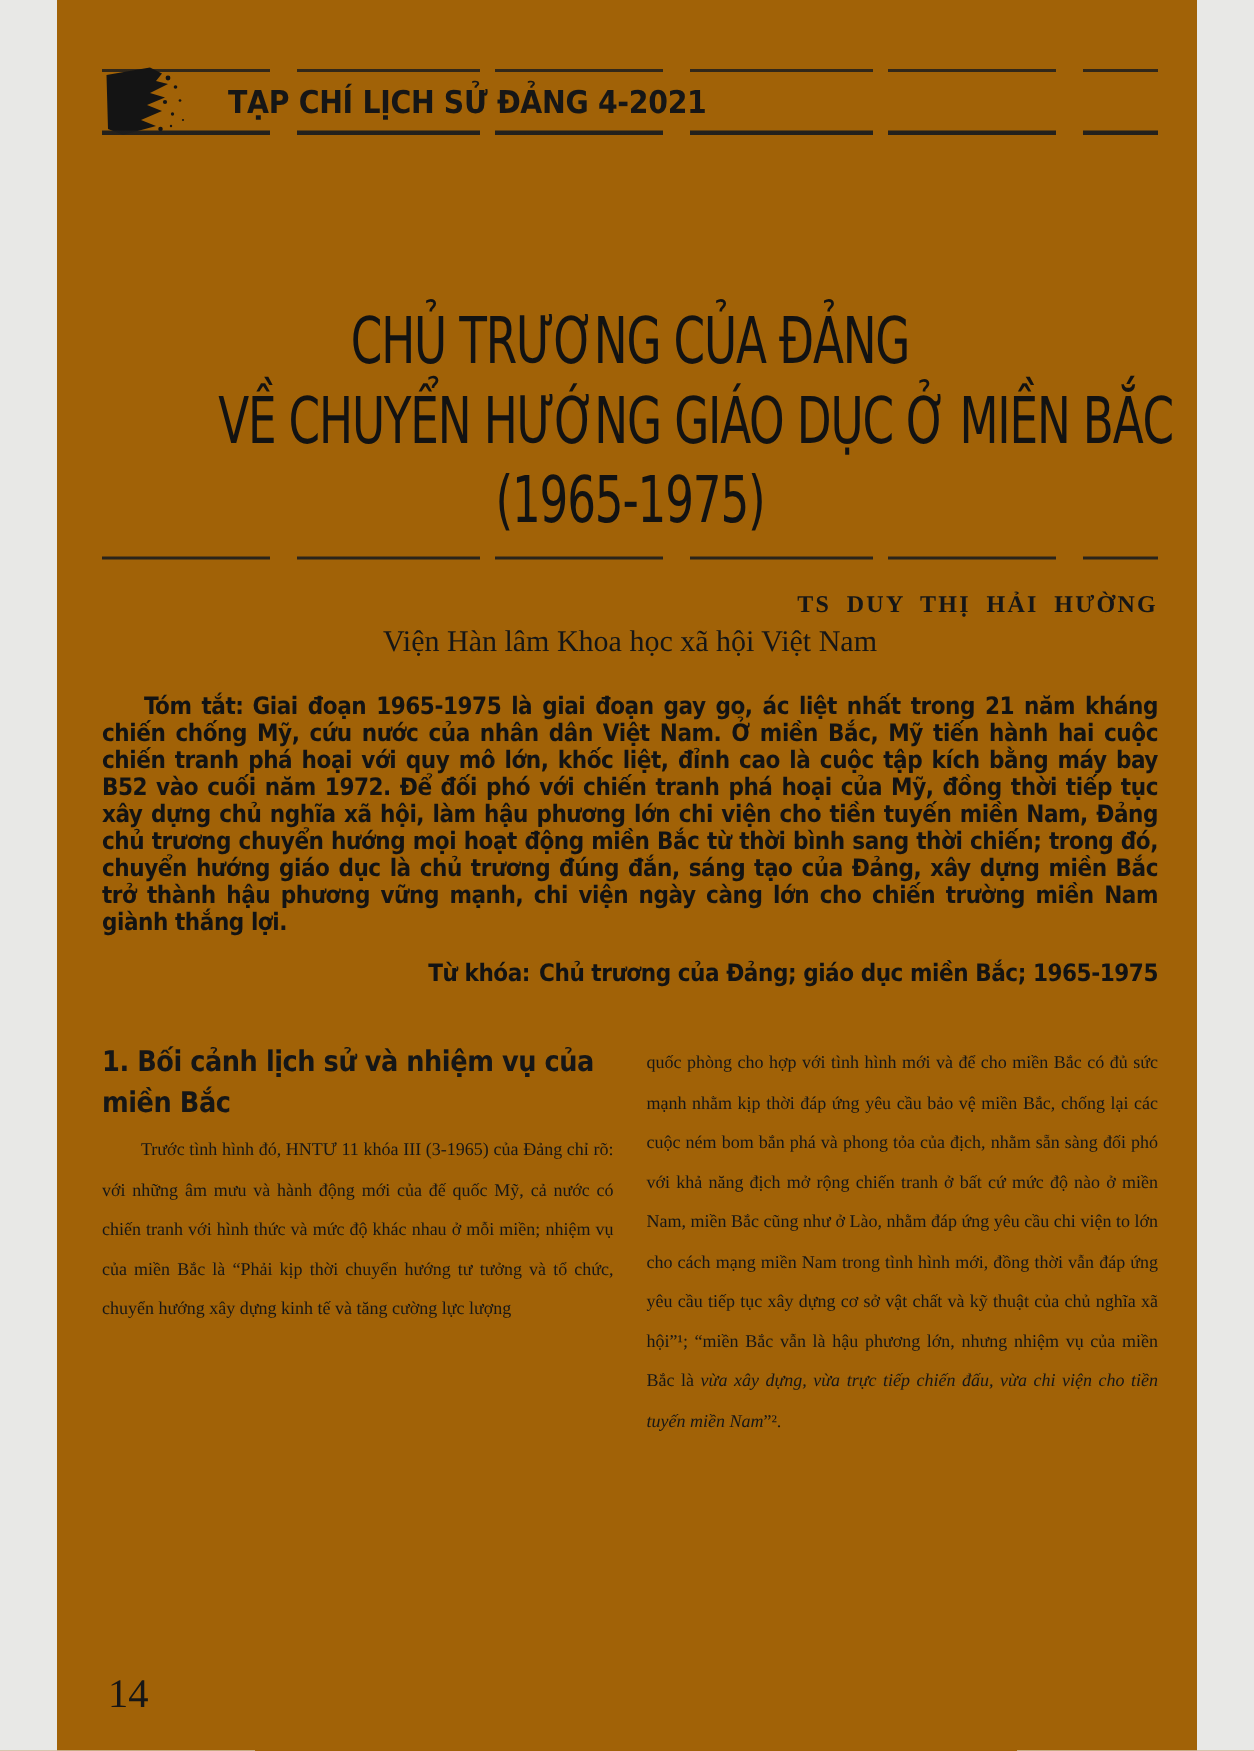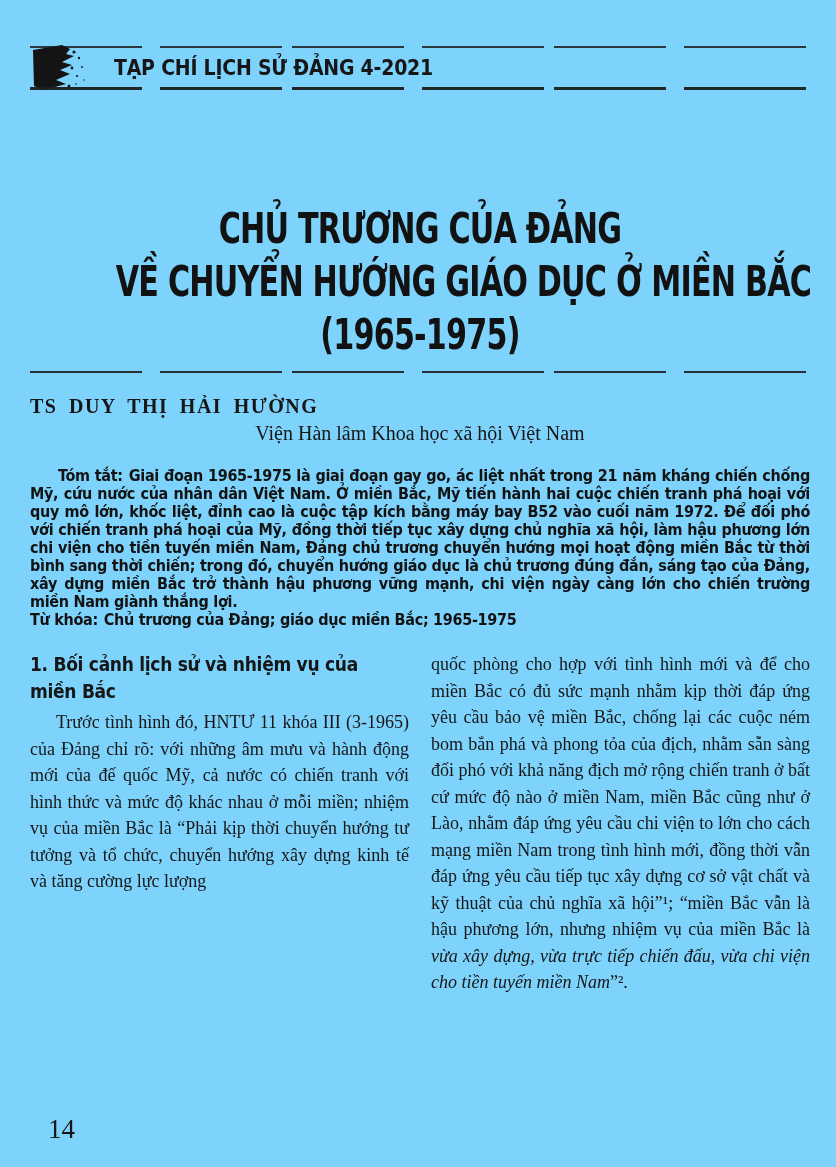--- a/index.html
+++ b/index.html
@@ -1,20 +1,20 @@
 <!DOCTYPE html>
 <html><head>
 <meta charset="utf-8">
 <style>
   html,body{margin:0;padding:0;background:#e8e8e6;}
   .page{
     position:relative;
-    width:836px;height:1167px;
+    width:760px;height:1167px;
     margin:0 auto;
-    background:#7dd3fc;
+    background:#a16207;
     color:#161616;
     overflow:hidden;
     font-family:"Liberation Serif","DejaVu Serif",serif;
   }
   .content{padding:0 26px 0 30px;}
 
   
   .masthead{position:relative;margin-top:46px;height:44px;}
   .rule{height:2px;background:repeating-linear-gradient(90deg,#1d1d1d 0 112px,rgba(0,0,0,0) 112px 130px,#1d1d1d 130px 252px,rgba(0,0,0,0) 252px 262px);}
   .masthead .rule.top{position:absolute;top:0;left:0;right:0;opacity:.85;}
@@ -24,63 +24,63 @@
     font-family:"DejaVu Sans","Liberation Sans",sans-serif;
     font-stretch:condensed;font-weight:700;font-size:21px;letter-spacing:-.2px;
   }
   .logo-blob{position:absolute;left:2px;top:-4px;width:66px;height:52px;}
 
   
   .title{
     margin:112px 0 0 0;
     text-align:center;
     font-family:"DejaVu Sans","Liberation Sans",sans-serif;
-    font-stretch:condensed;font-weight:700;
+    font-stretch:condensed;font-weight:400;
     font-size:43px;line-height:53px;letter-spacing:-1px;
     color:#121212;
   }
   .t-line{display:block;transform:scaleX(.78);transform-origin:50% 50%;white-space:nowrap;}
   .title-rule{margin-top:10px;opacity:.9;}
 
   
   .author{
-    margin-top:22px;text-align:left;
-    font-weight:700;font-size:20px;letter-spacing:1.5px;word-spacing:5px;
+    margin-top:22px;text-align:right;
+    font-weight:700;font-size:16px;letter-spacing:1.5px;word-spacing:5px;
   }
   .affiliation{margin-top:4px;text-align:center;font-size:20px;}
 
   
   .abstract,.keywords{
     font-family:"DejaVu Sans","Liberation Sans",sans-serif;
     font-stretch:condensed;font-weight:700;
     font-size:16px;line-height:18px;letter-spacing:-.3px;
     text-align:justify;margin:0;color:#131313;
   }
   .abstract{margin-top:22px;text-indent:28px;}
-  .keywords{text-align:left;}
+  .keywords{margin-top:16px;text-align:right;}
   .label{margin-right:6px;}
 
   
-  .columns{display:flex;gap:22px;margin-top:22px;}
+  .columns{display:flex;gap:22px;margin-top:37px;}
   .col{flex:1 1 0;min-width:0;}
   .section-heading{
     margin:0 0 4px 0;
     font-family:"DejaVu Sans","Liberation Sans",sans-serif;
     font-stretch:condensed;font-weight:700;
     font-size:19px;line-height:27px;letter-spacing:-.3px;
   }
   .col p{
-    margin:0;font-size:18px;line-height:26.5px;text-align:justify;
+    margin:0;font-size:12px;line-height:26.5px;text-align:justify;
   }
   .col p.indent{text-indent:26px;}
   .col p + p{margin-top:0;}
   .col em{font-style:italic;}
 
   
-  .page-number{position:absolute;left:48px;top:1114px;font-size:27px;}
+  .page-number{position:absolute;left:34px;top:1114px;font-size:27px;}
 </style>
 </head>
 <body>
 
 <div class="page">
   <div class="content">
 
     <header class="masthead">
       <div class="rule top"></div>
       <div class="logo-blob">

